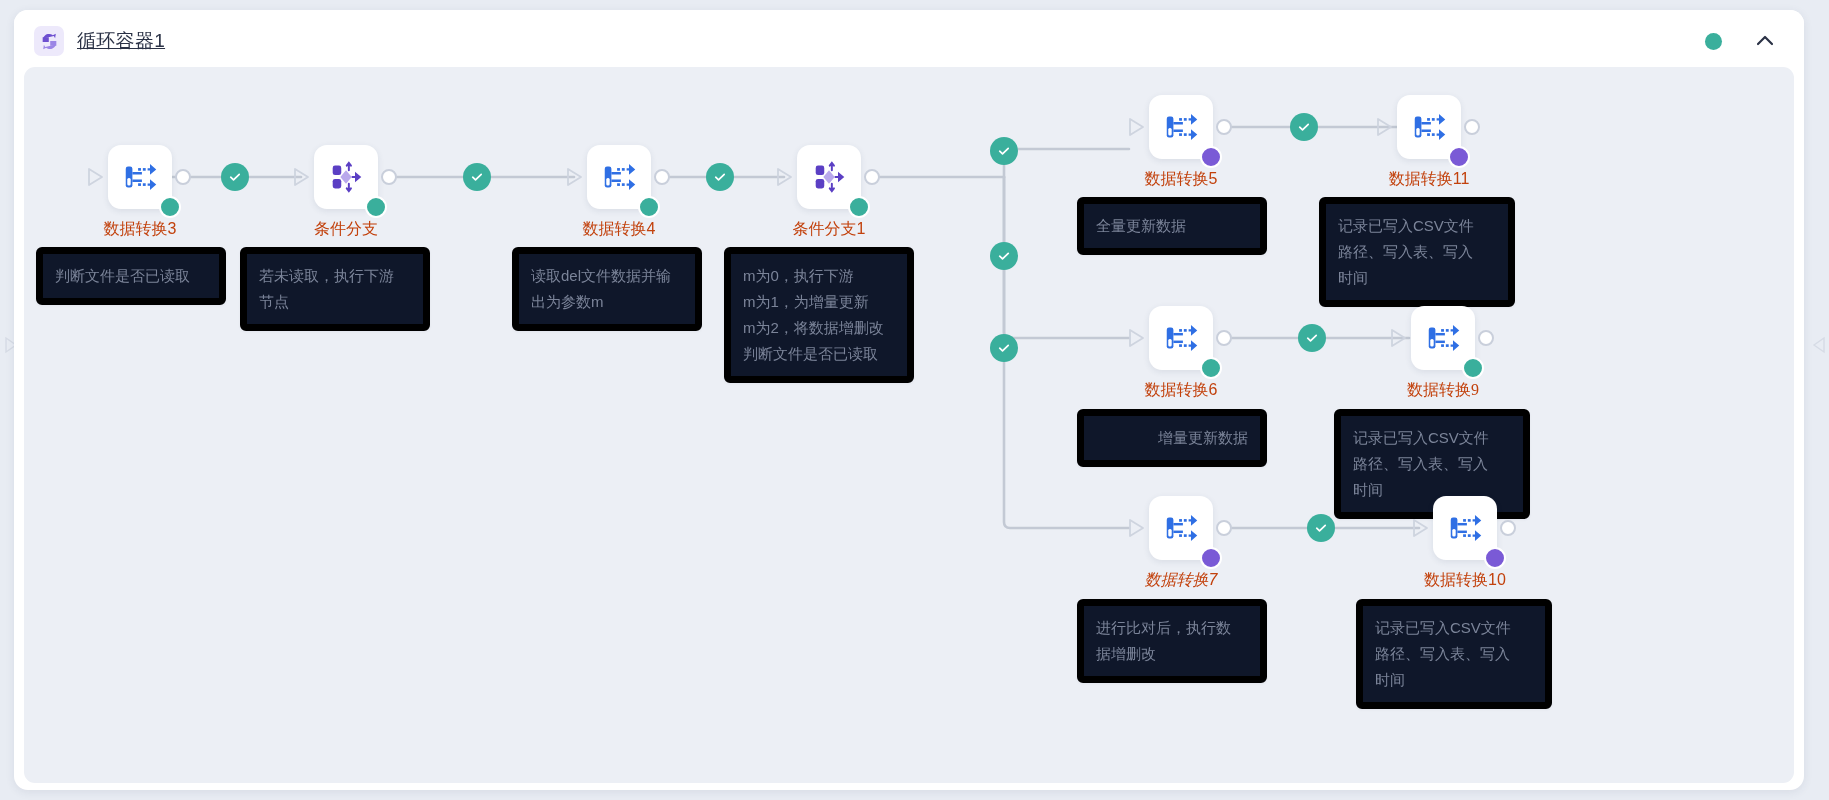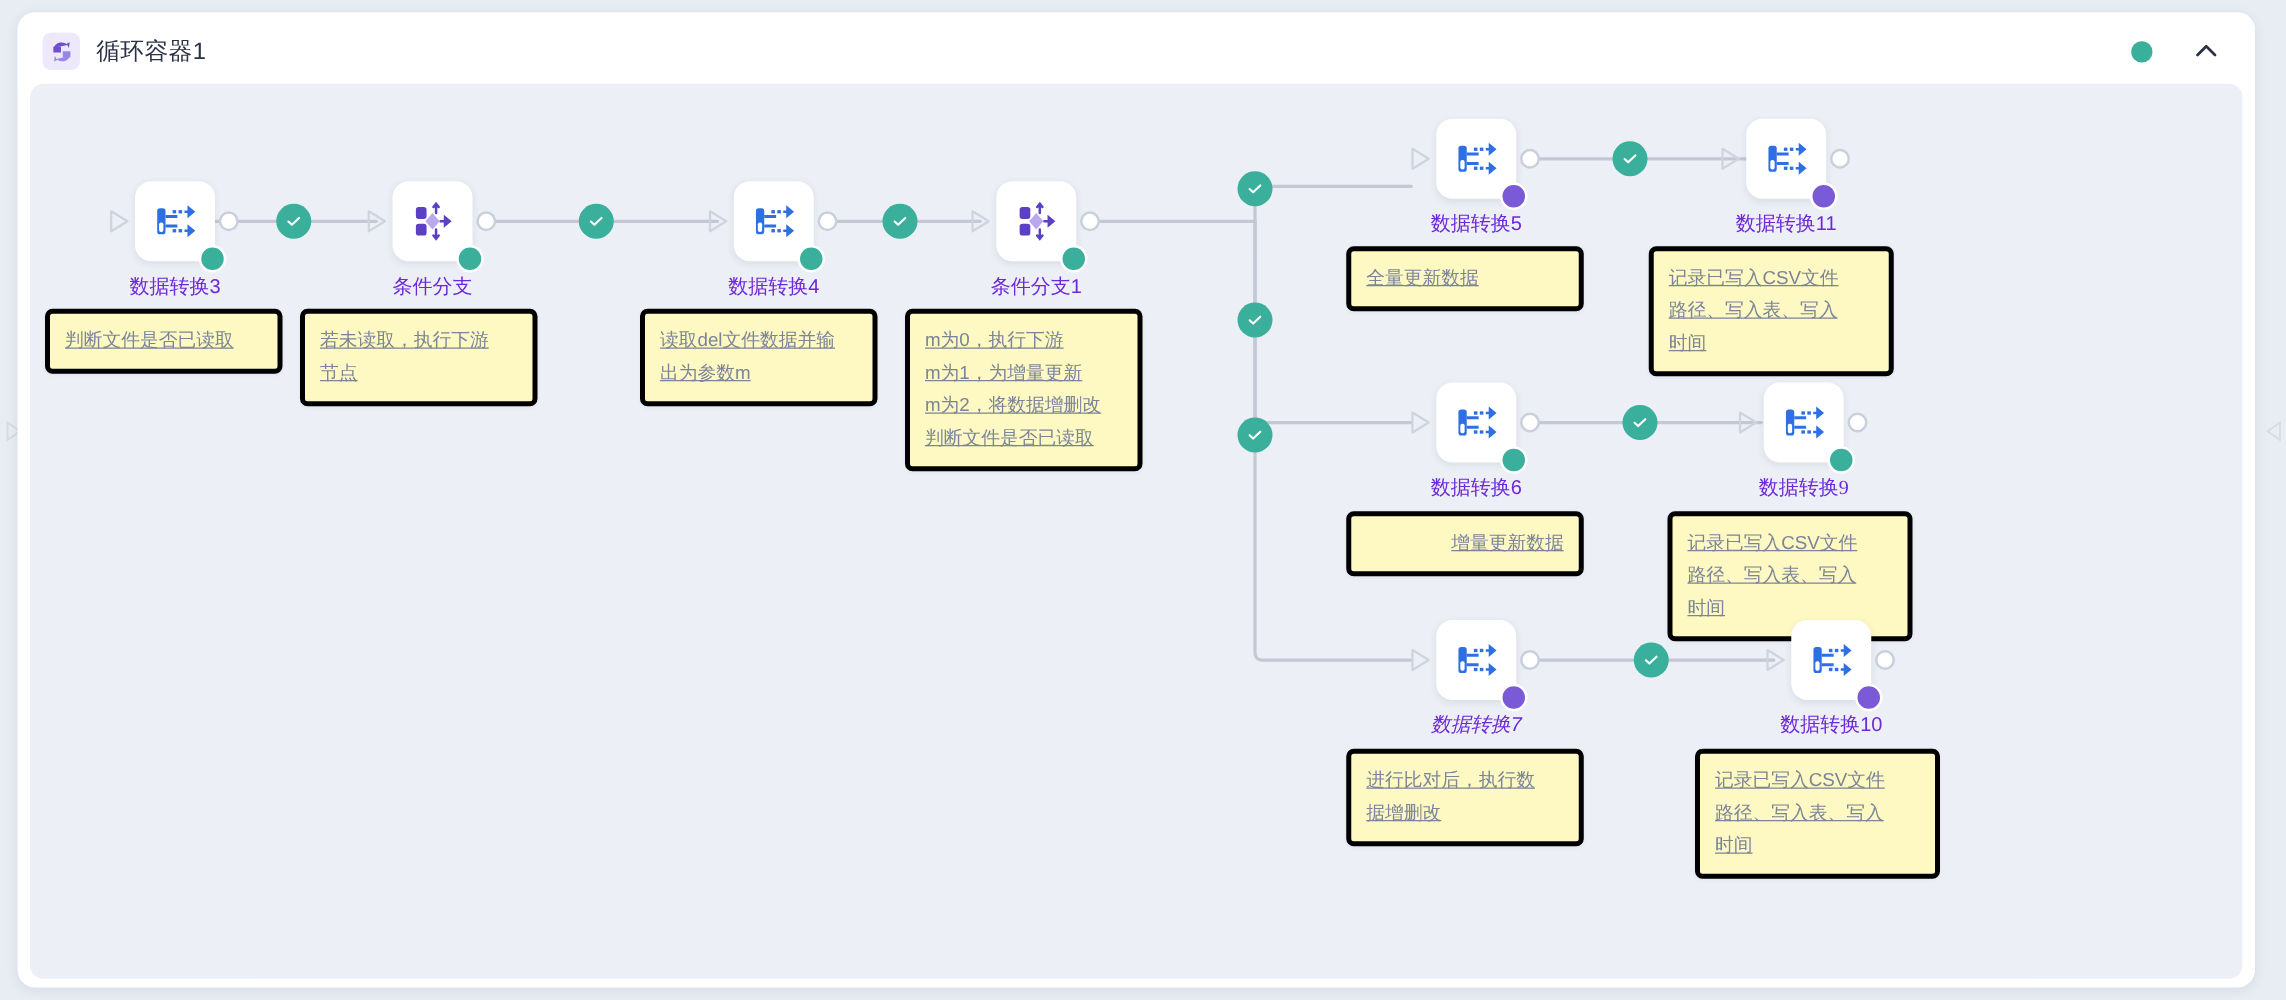--- a/index.html
+++ b/index.html
@@ -37,20 +37,21 @@
     background: #ede9fb;
     display: flex; align-items: center; justify-content: center;
     margin-right: 13px;
     flex: 0 0 auto;
   }
   .hdr-title {
     font-size: 19px;
     color: #2b3246;
     letter-spacing: .3px;
     font-weight: 400;
+    text-decoration: underline;
   }
   .hdr-right {
     margin-left: auto;
     display: flex; align-items: center; gap: 30px;
   }
   .status-dot-hdr {
     width: 17px; height: 17px; border-radius: 50%;
     background: #3aaf9c;
   }
   .chevron-up {
@@ -107,36 +108,35 @@
     border-radius: 50%;
     border: 2.5px solid #ffffff;
   }
   .state-dot.teal   { background: #3aaf9c; }
   .state-dot.purple { background: #7a5ad6; }
 
   .node-label {
     position: absolute;
     text-align: center;
     font-size: 16px;
-    color: #6d28d9;
+    color: #c2410c;
     white-space: nowrap;
     transform: translateX(-50%);
   }
 
   .note {
     position: absolute;
-    background: #fef9c3;
-    border: 4px solid #000000;
+    background: #0f172a;
+    border: 7px solid #000000;
     border-radius: 6px;
     padding: 9px 12px;
     font-size: 15px;
     line-height: 26px;
     color: #7b8499;
     box-shadow: 0 1px 3px rgba(50,65,100,0.05);
-    text-decoration: underline;
   }
   .note span { display: block; white-space: nowrap; }
 
   
   .check-badge {
     position: absolute;
     width: 28px; height: 28px;
     border-radius: 50%;
     background: #3aaf9c;
     display: flex; align-items: center; justify-content: center;

